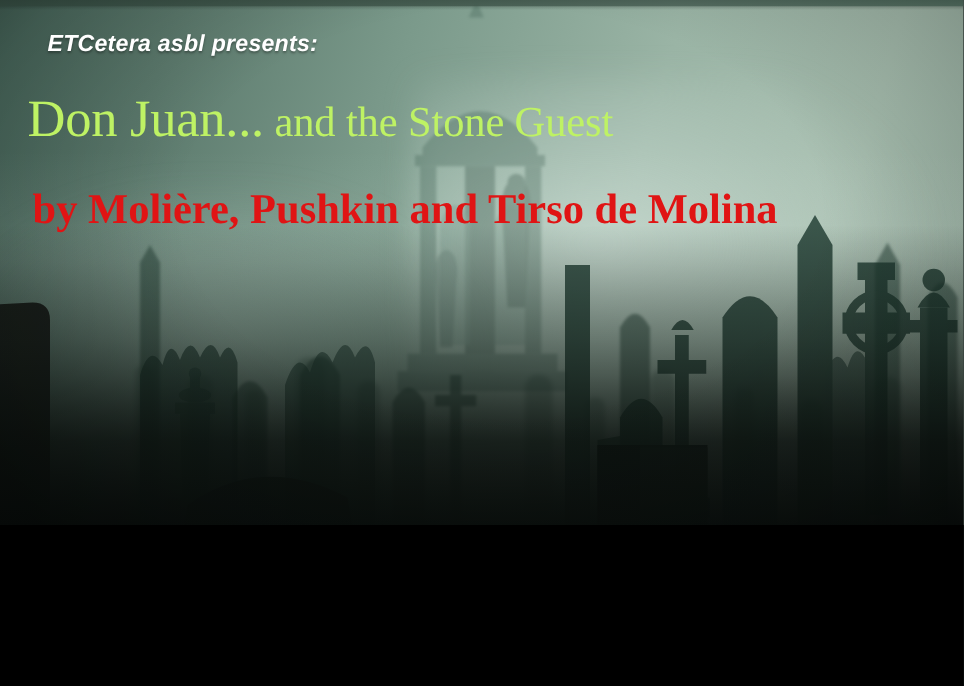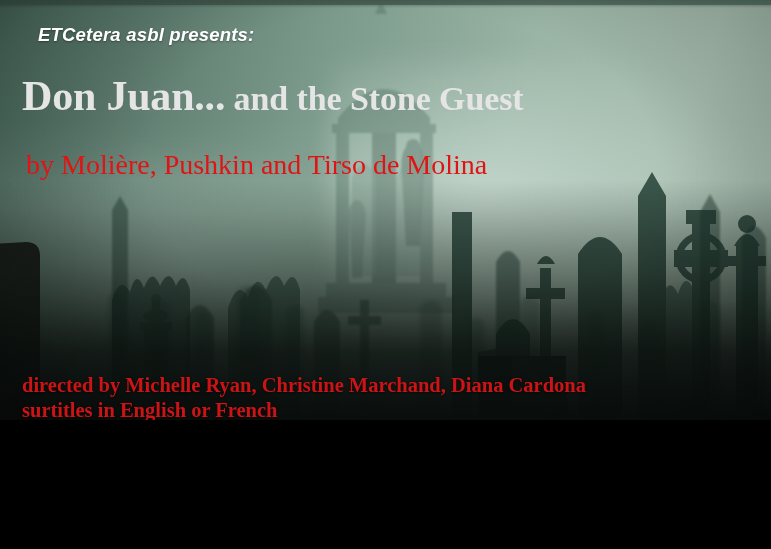--- a/index.html
+++ b/index.html
@@ -100,31 +100,31 @@
     font-weight: bold;
     font-style: italic;
     font-size: 18.5px;
     color: #ffffff;
     letter-spacing: 0.2px;
     text-shadow: 0 1px 2px rgba(0,0,0,0.35);
   }
 
   .title {
     left: 22px; top: 75px;
-    font-weight: bold;
-    color: #e5e5e5;
+    font-weight: normal;
+    color: #bef264;
     line-height: 1;
   }
   .title .big   { font-size: 42px; letter-spacing: -0.2px; }
   .title .small { font-size: 34px; letter-spacing: -0.1px; }
 
   .authors {
     left: 26px; top: 149px;
-    font-weight: normal;
-    font-size: 28px;
+    font-weight: bold;
+    font-size: 34px;
     color: #e01414;
   }
 
   .credits-block { position: absolute; left: 22px; top: 373px; }
   .credit-line {
     font-weight: bold;
     font-size: 20.5px;
     color: #cc1416;
     line-height: 25px;
     white-space: nowrap;
@@ -295,21 +295,17 @@
   <div class="top-edge"></div>
 
   <div class="txt presents">ETCetera asbl presents:</div>
 
   <div class="txt title">
     <span class="big">Don Juan...</span><span class="small"> and the Stone Guest</span>
   </div>
 
   <div class="txt authors">by Molière, Pushkin and Tirso de Molina</div>
 
-  <div class="credits-block">
-    <div class="credit-line">directed by Michelle Ryan, Christine Marchand, Diana Cardona</div>
-    <div class="credit-line">surtitles  in English or French</div>
-  </div>
 
   <div class="info-block">
   </div>
 
 </div>
 
 </body></html>

